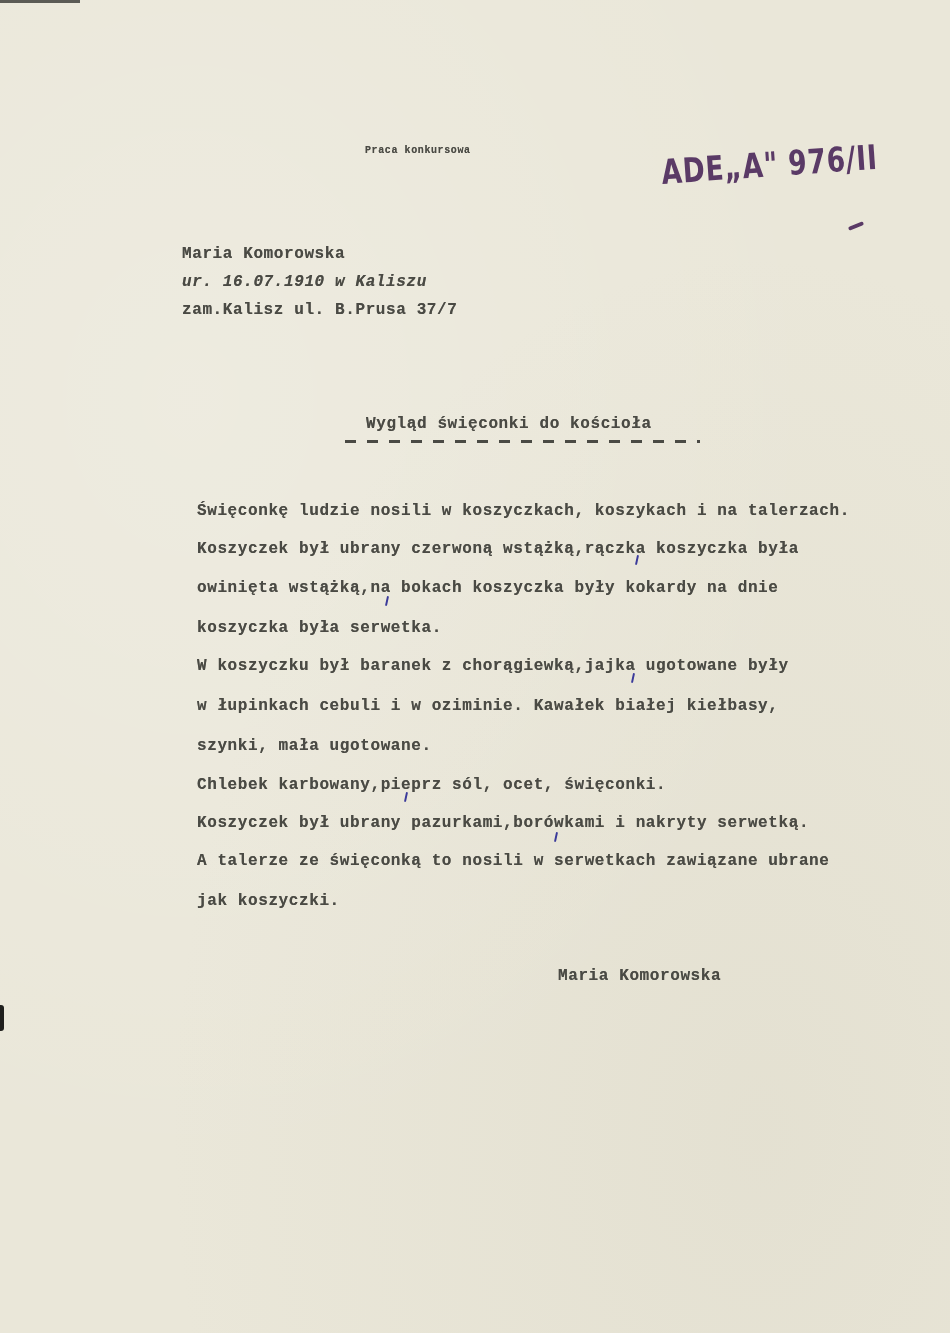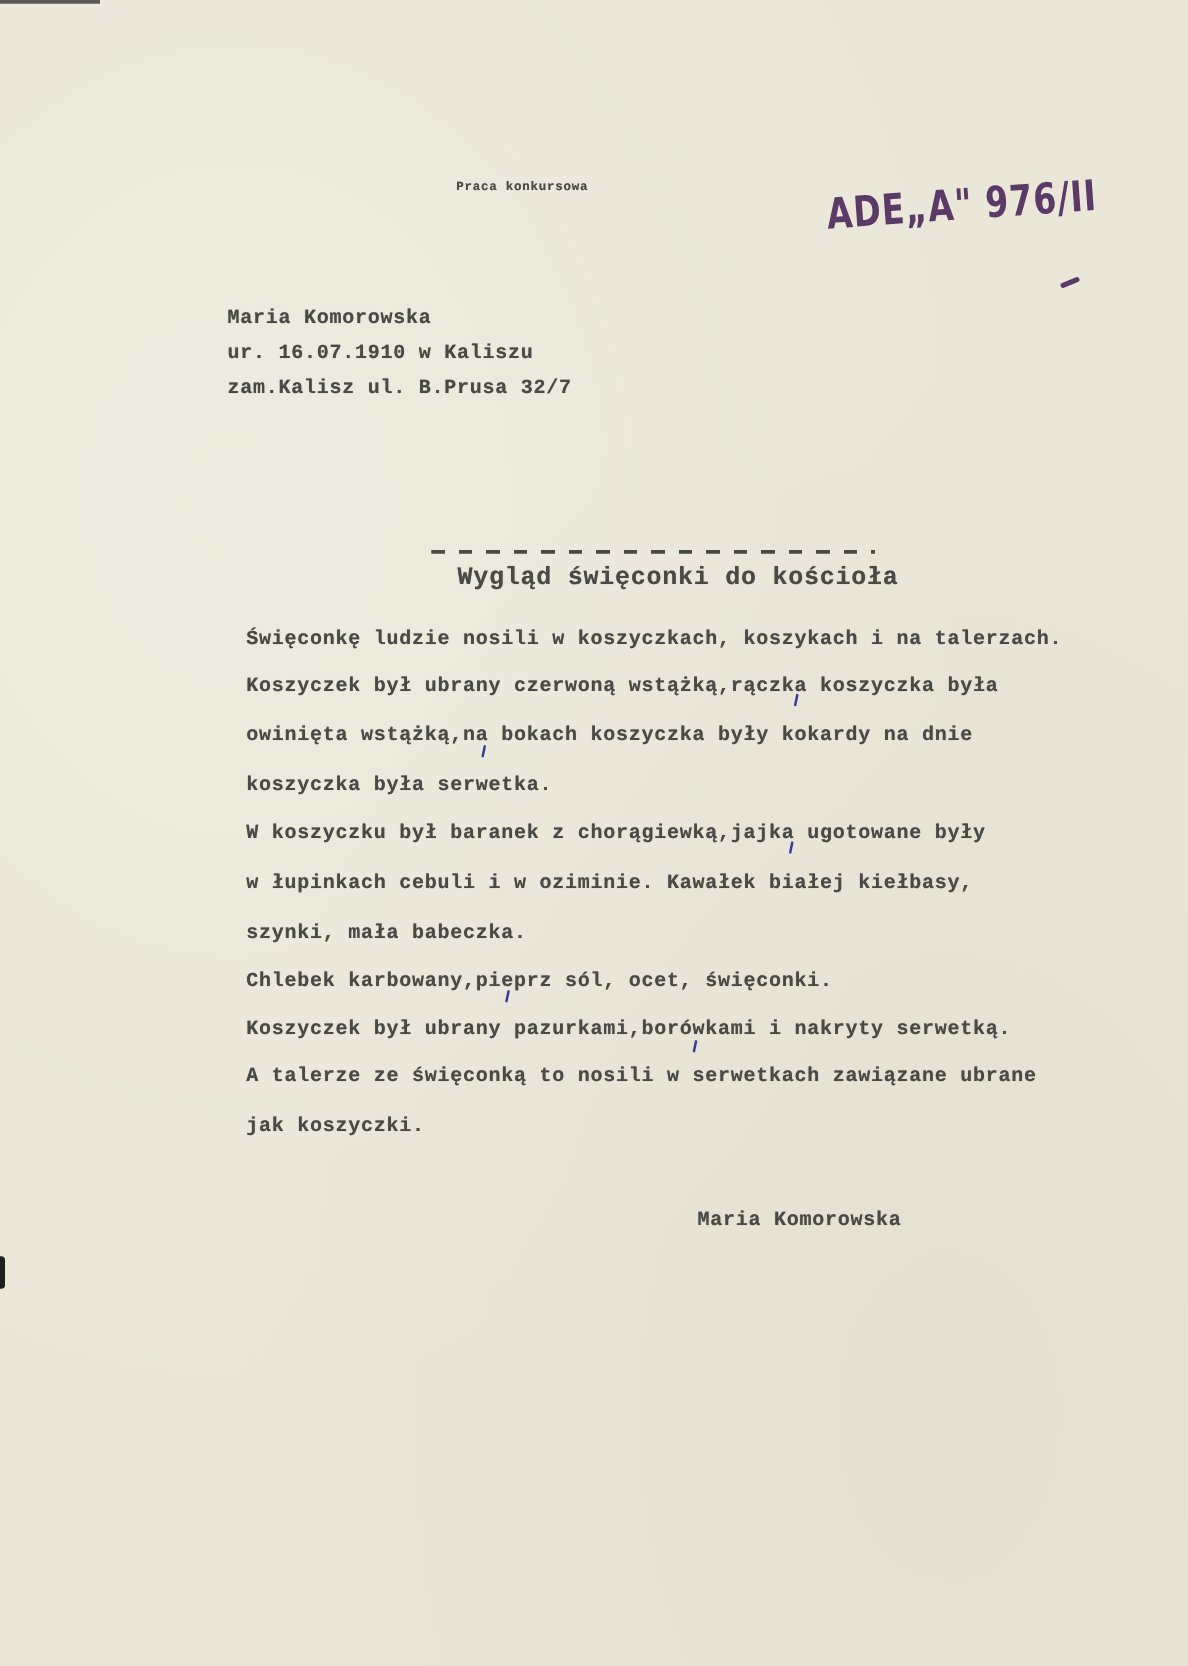--- a/index.html
+++ b/index.html
@@ -69,26 +69,25 @@
     .stamp-underline {
       position: absolute;
       left: 848px; top: 224px;
       width: 16px; height: 4px;
       background: #5a3a66;
       transform: rotate(-22deg);
       border-radius: 2px;
     }
     .author-block .typed { left: 182px; }
     .author-name { top: 245px; }
-    .author-birth { top: 273px; }
+    .author-birth { top: 273px; font-style: italic; }
     .author-address { top: 301px; }
     .essay-title {
       left: 366px; top: 415px;
-      font-size: 20px;
-      margin-top: 36px;
+      font-size: 16px;
     }
     .title-rule {
       position: absolute;
       left: 345px; top: 440px;
       width: 355px;
       height: 3px;
       background-image: repeating-linear-gradient(90deg, #4a4a44 0 11px, rgba(0,0,0,0) 11px 22px);
     }
     .body-line { left: 197px; font-size: 16px; }
     .line-0 { top: 502px; }
@@ -122,34 +121,34 @@
   <div class="left-mark"></div>
 
   <div class="typed subtitle">Praca konkursowa</div>
 
   <div class="archive-stamp">ADE„A" 976/II</div>
   <div class="stamp-underline"></div>
 
   <div class="author-block">
     <div class="typed author-name">Maria Komorowska</div>
     <div class="typed author-birth">ur. 16.07.1910 w Kaliszu</div>
-    <div class="typed author-address">zam.Kalisz ul. B.Prusa 32/7</div>
+    <div class="typed author-address">zam.Kalisz ul. B.Prusa 37/7</div>
   </div>
 
   <div class="typed essay-title">Wygląd święconki do kościoła</div>
   <div class="title-rule"></div>
 
   <div class="essay-body">
     <div class="typed body-line line-0">Święconkę ludzie nosili w koszyczkach, koszykach i na talerzach.</div>
     <div class="typed body-line line-1">Koszyczek był ubrany czerwoną wstążką,rączka koszyczka była</div>
     <div class="typed body-line line-2">owinięta wstążką,na bokach koszyczka były kokardy na dnie</div>
     <div class="typed body-line line-3">koszyczka była serwetka.</div>
     <div class="typed body-line line-4">W koszyczku był baranek z chorągiewką,jajka ugotowane były</div>
     <div class="typed body-line line-5">w łupinkach cebuli i w oziminie. Kawałek białej kiełbasy,</div>
-    <div class="typed body-line line-6">szynki, mała babeczka.</div>
+    <div class="typed body-line line-6">szynki, mała ugotowane.</div>
     <div class="typed body-line line-7">Chlebek karbowany,pieprz sól, ocet, święconki.</div>
     <div class="typed body-line line-8">Koszyczek był ubrany pazurkami,borówkami i nakryty serwetką.</div>
     <div class="typed body-line line-9">A talerze ze święconką to nosili w serwetkach zawiązane ubrane</div>
     <div class="typed body-line line-10">jak koszyczki.</div>
   </div>
 
   <div class="pen-comma" style="left:636px; top:555px;"></div>
   <div class="pen-comma" style="left:386px; top:596px;"></div>
   <div class="pen-comma" style="left:632px; top:673px;"></div>
   <div class="pen-comma" style="left:405px; top:792px;"></div>

